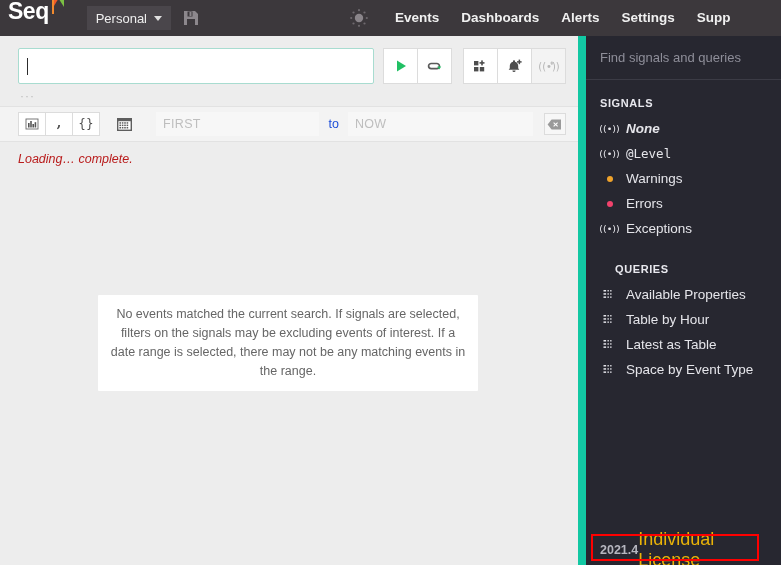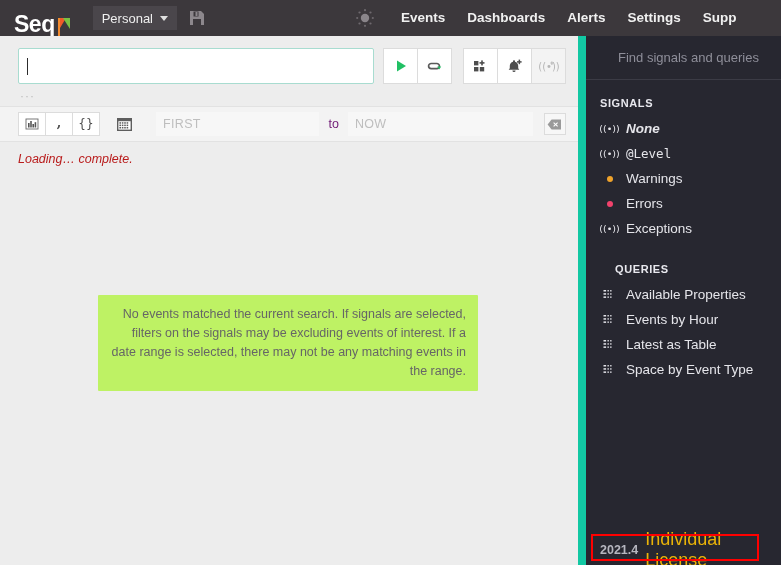--- a/index.html
+++ b/index.html
@@ -27,22 +27,22 @@
     position: absolute;
     top: 0; left: 0;
     width: 781px;
     height: 36px;
     background: #3C383C;
     display: flex;
     align-items: center;
   }
   .logo-wrap {
     display: flex;
-    align-items: flex-end;
-    margin-left: 14px;
+    align-items: flex-start;
+    margin-left: 8px;
     height: 36px;
   }
   .logo-text {
     color: #ffffff;
     font-size: 23px;
     font-weight: bold;
     letter-spacing: -0.5px;
     line-height: 1;
   }
   .logo-flag {
@@ -240,21 +240,21 @@
     display: flex;
     align-items: center;
     padding: 0 7px;
     color: #BEBEBE;
     font-size: 12.5px;
     letter-spacing: 0.3px;
   }
   .range-first { width: 174px; margin-left: 20px; }
   .range-now { width: 198px; margin-left: 9px; }
   .to-label {
-    color: #701a75;
+    color: #1d4ed8;
     font-size: 12.5px;
     margin-left: 10px;
   }
   .clear-btn {
     margin-left: 11px;
     width: 24px; height: 22px;
     border: 1px solid #DCDCDC;
     background: #F7F7F7;
     display: flex; align-items: center; justify-content: center;
     cursor: pointer;
@@ -266,25 +266,25 @@
     color: #b91c1c;
     font-style: italic;
     font-size: 12.5px;
   }
 
   .empty-box {
     position: absolute;
     left: 98px;
     top: 259px;
     width: 380px;
-    background: #bef264;
+    background: #ffffff;
     color: #666666;
     font-size: 12.5px;
     line-height: 19px;
-    text-align: right;
+    text-align: center;
     padding: 10px 12px;
     box-sizing: border-box;
     border-radius: 1px;
   }
 
   
   .teal-strip {
     position: absolute;
     top: 36px;
     left: 578px;
@@ -301,21 +301,21 @@
     width: 195px;
     height: 529px;
     background: #272730;
     box-sizing: border-box;
   }
   .side-search {
     height: 43px;
     border-bottom: 1px solid #3B3B45;
     display: flex;
     align-items: center;
-    padding-left: 32px;
+    padding-left: 14px;
     color: #8E8E99;
     font-size: 13px;
     cursor: text;
   }
   .side-section-title {
     color: #E8E8EE;
     font-size: 11px;
     font-weight: bold;
     letter-spacing: 0.6px;
     padding: 0 0 0 14px;
@@ -355,21 +355,20 @@
 
   .footer {
     position: absolute;
     left: 0; bottom: 0;
     width: 195px;
     height: 30px;
     display: flex;
     align-items: center;
     padding-left: 14px;
     box-sizing: border-box;
-    gap: 7px;
   }
   .footer .ver {
     color: #B6B6BF;
     font-size: 12.5px;
     font-weight: bold;
   }
   .footer .lic {
     color: #eab308;
     font-size: 18px;
   }
@@ -655,21 +654,21 @@
               <rect x="7.2" y="1" width="1.3" height="1.5"></rect>
             <rect x="0.5" y="4.2" width="2.6" height="1.5"></rect>
               <rect x="4.5" y="4.2" width="1.3" height="1.5"></rect>
               <rect x="7.2" y="4.2" width="1.3" height="1.5"></rect>
             <rect x="0.5" y="7.4" width="2.6" height="1.5"></rect>
               <rect x="4.5" y="7.4" width="1.3" height="1.5"></rect>
               <rect x="7.2" y="7.4" width="1.3" height="1.5"></rect>
           </g>
         </svg>
       </span>
-      <span class="txt">Events by Hour</span>
+      <span class="txt">Table by Hour</span>
     </div>
 
     <div class="side-item">
       <span class="ic-wrap">
         <svg width="13" height="11" viewBox="0 0 13 11">
           <g fill="#E5E5EA">
             <rect x="0.5" y="1" width="2.6" height="1.5"></rect>
               <rect x="4.5" y="1" width="1.3" height="1.5"></rect>
               <rect x="7.2" y="1" width="1.3" height="1.5"></rect>
             <rect x="0.5" y="4.2" width="2.6" height="1.5"></rect>

